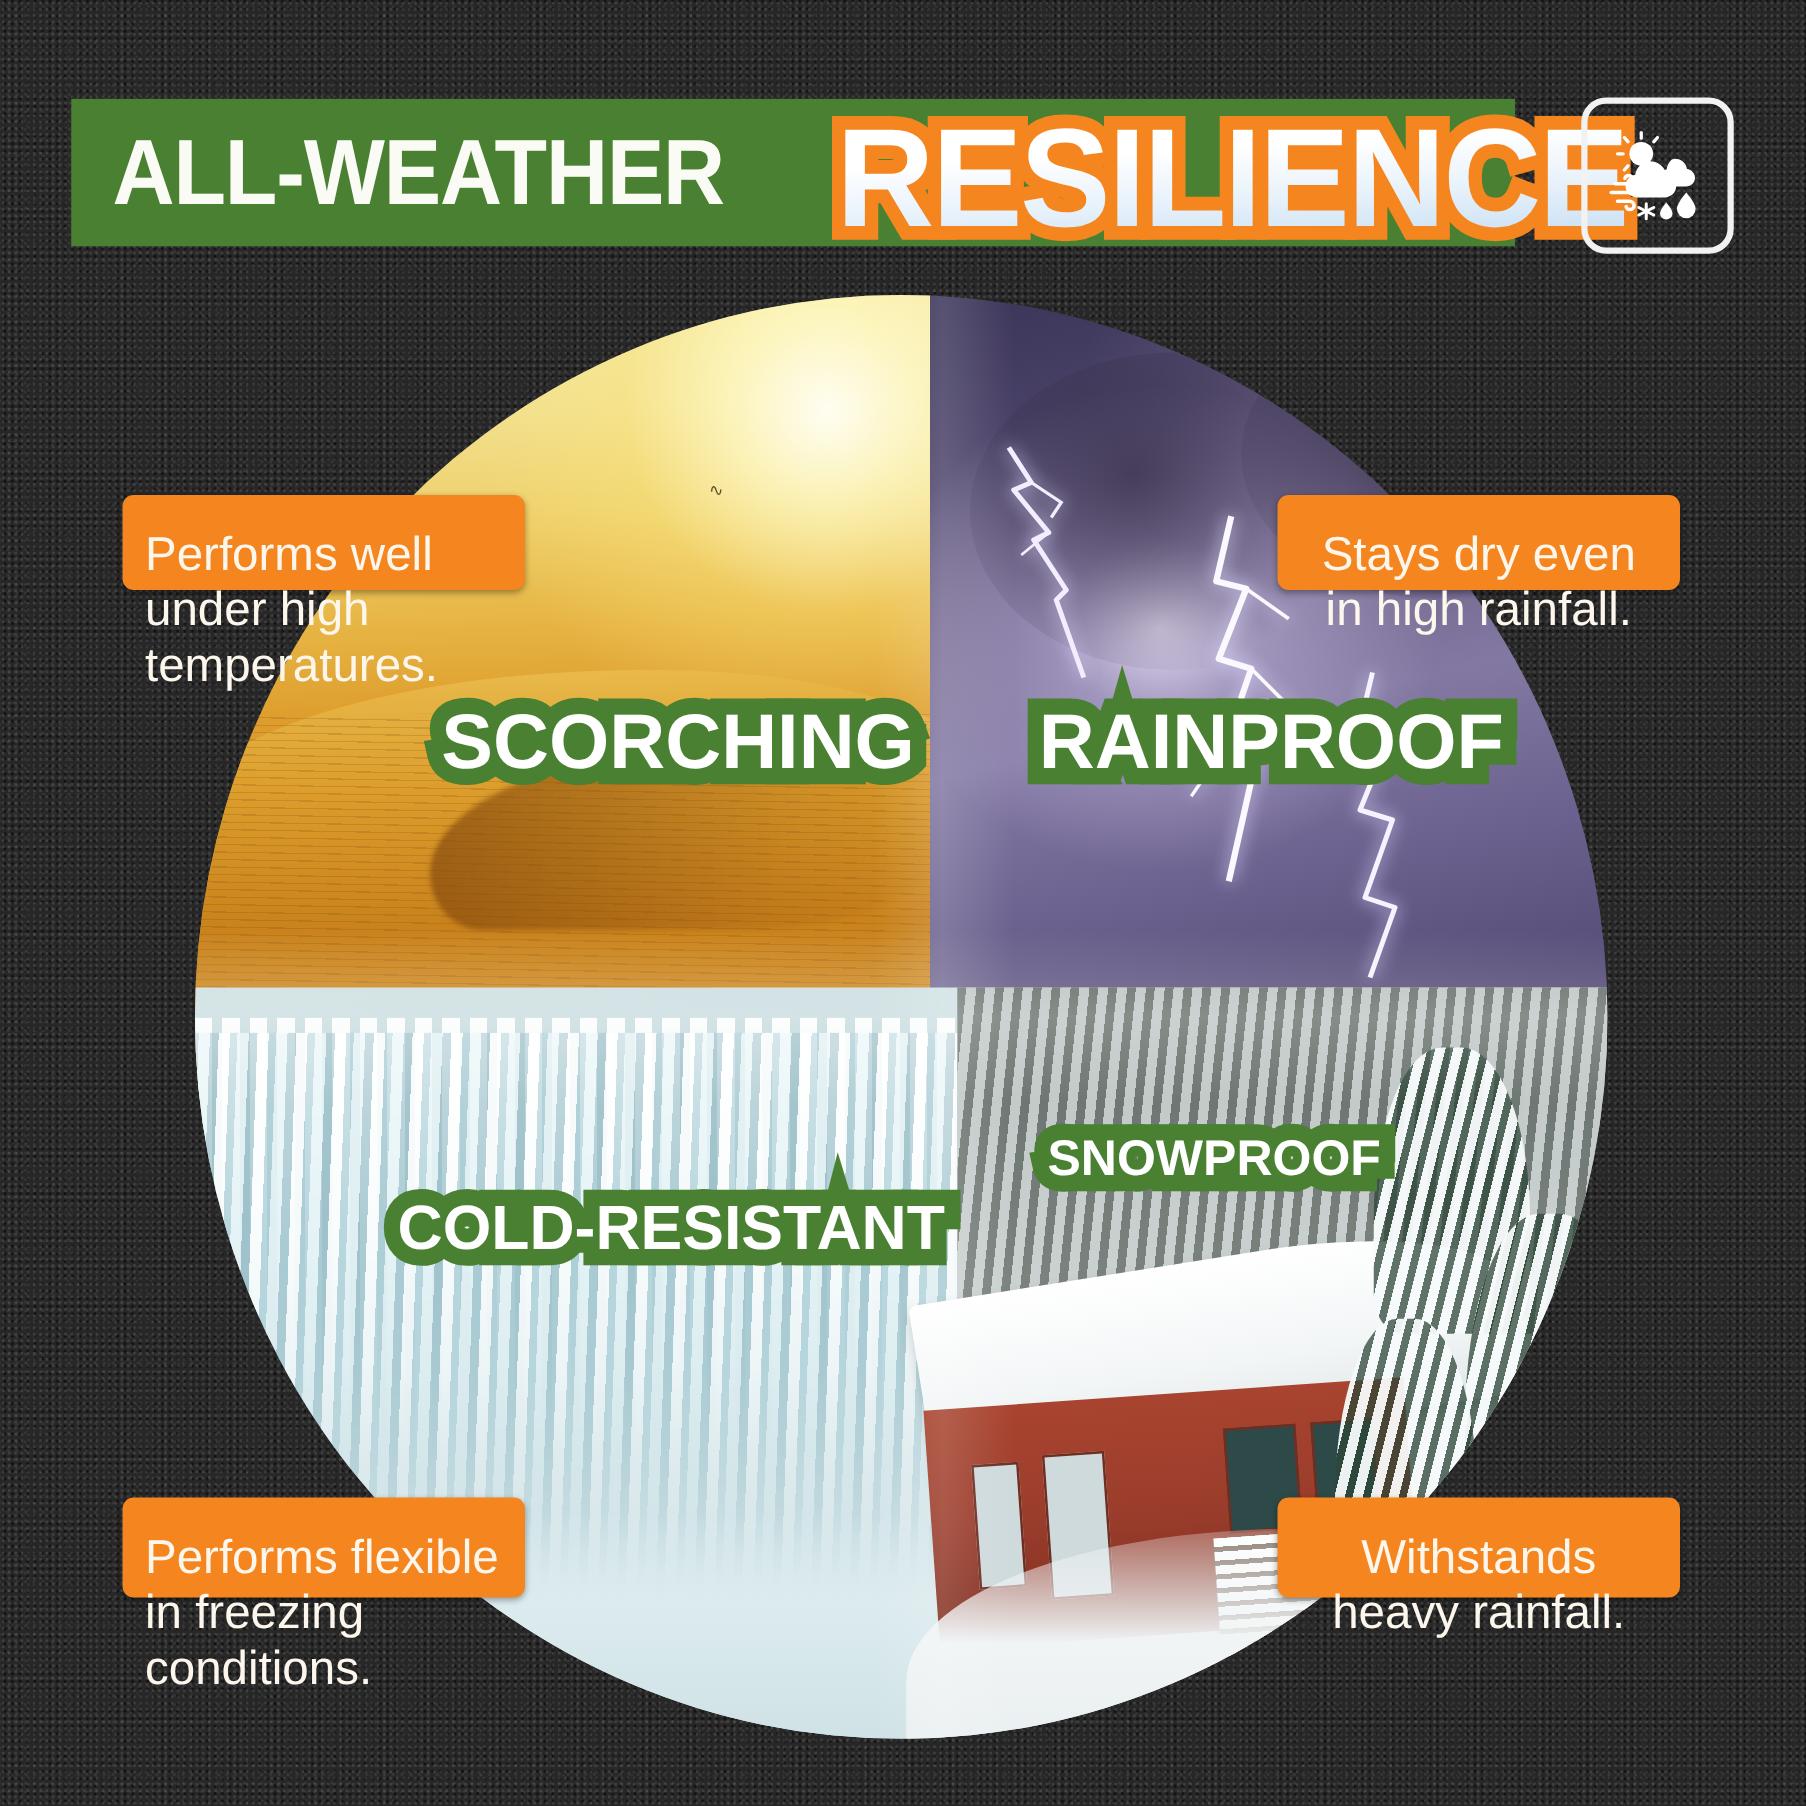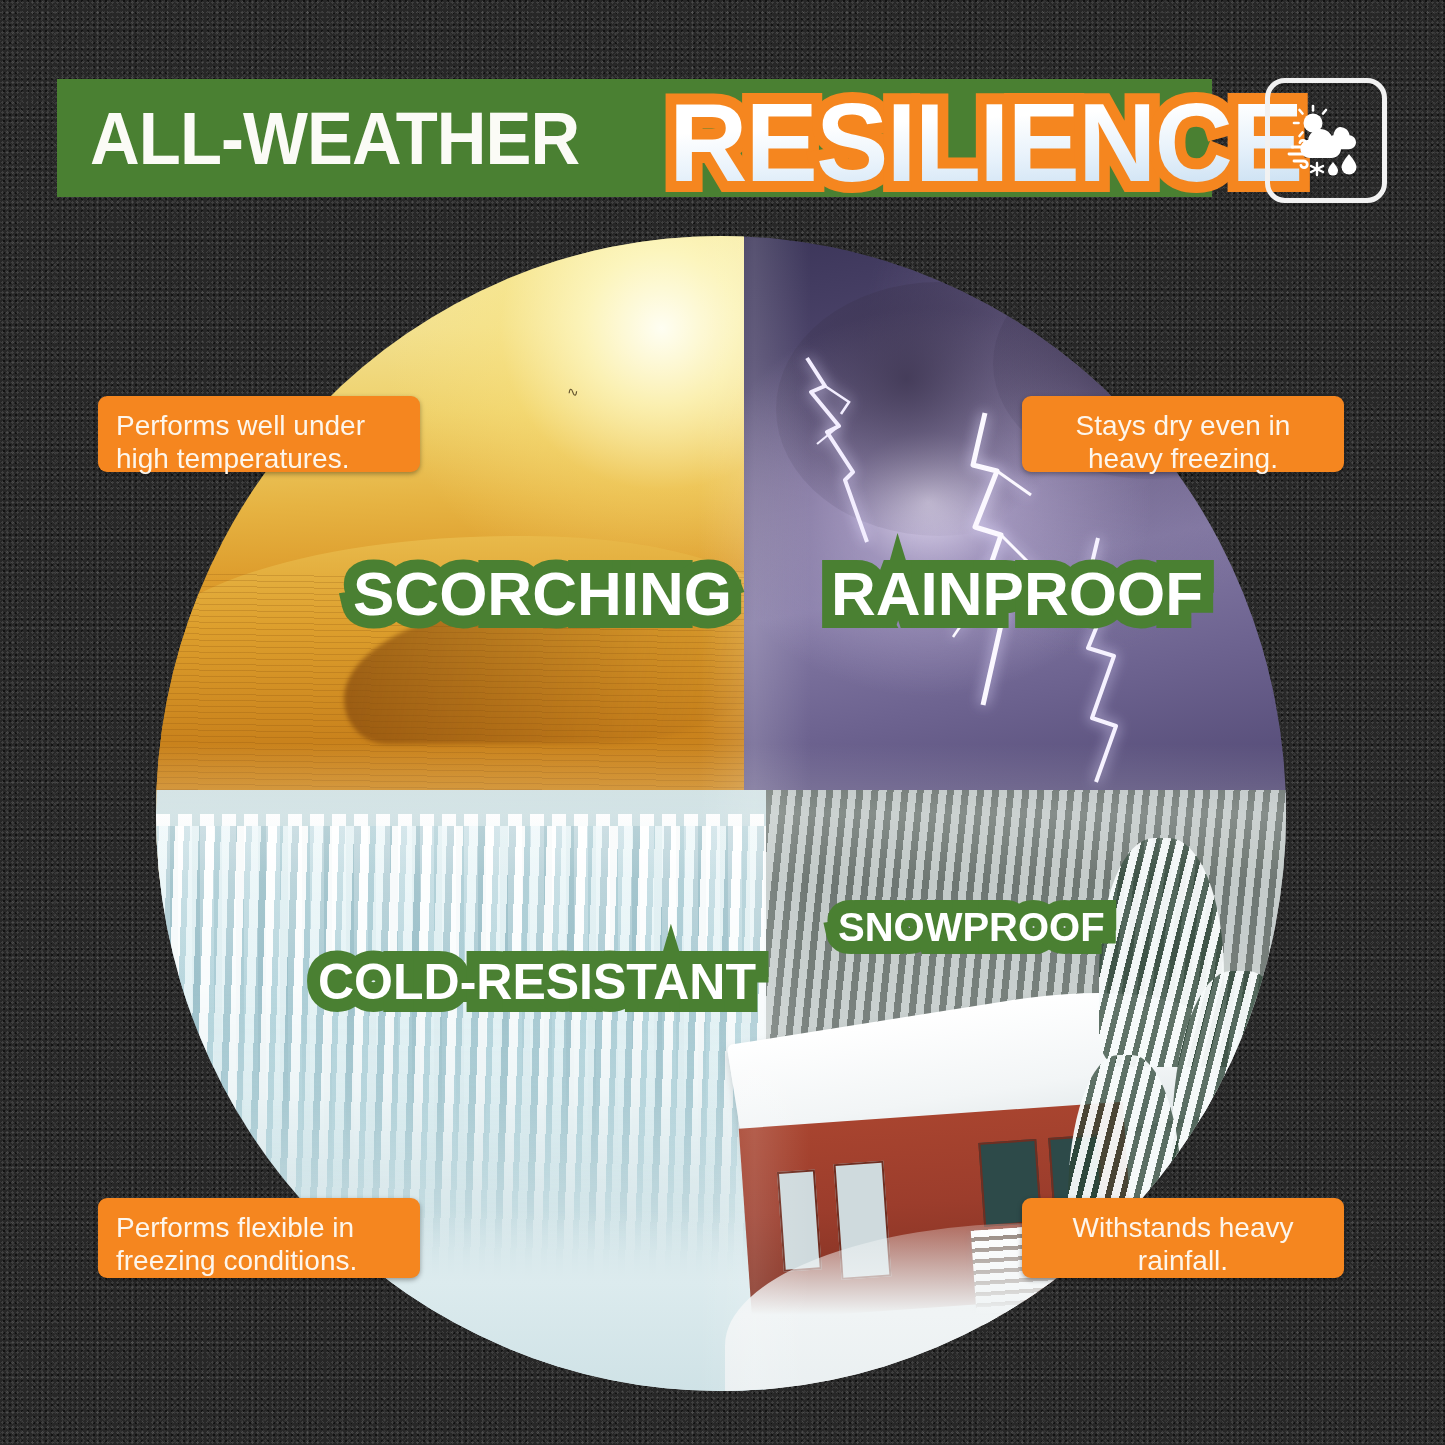--- a/index.html
+++ b/index.html
@@ -252,23 +252,23 @@
     line-height:1;
     white-space:nowrap;
   }
 
   
   .callout{
     position:absolute;
     background:#F5861F;
     border-radius:9px;
     color:#FDF6EC;
-    font-size:28px;
+    font-size:38px;
     line-height:1.17;
-    padding:14px 18px;
+    padding:26px 18px;
     box-sizing:border-box;
     text-align:center;
     box-shadow:0 2px 5px rgba(0,0,0,.35);
   }
   .callout.left-align{text-align:left;}
 </style>
 </head>
 <body>
 
 <div id="stage">
@@ -400,19 +400,19 @@
     <span class="over">COLD-RESISTANT</span>
   </div>
 
   <div class="tag-holder" style="left:838px;top:907px;font-size:40px;">
     <span class="under">SNOWPROOF</span>
     <span class="over">SNOWPROOF</span>
   </div>
 
   <div class="callout left-align" style="left:98px;top:396px;width:322px;height:76px;">Performs well under high temperatures.</div>
 
-  <div class="callout" style="left:1022px;top:396px;width:322px;height:76px;">Stays dry even in heavy freezing.</div>
+  <div class="callout" style="left:1022px;top:396px;width:322px;height:76px;">Stays dry even in high rainfall.</div>
 
   <div class="callout left-align" style="left:98px;top:1198px;width:322px;height:80px;">Performs flexible in freezing conditions.</div>
 
   <div class="callout" style="left:1022px;top:1198px;width:322px;height:80px;">Withstands heavy rainfall.</div>
 
 </div>
 
 </body></html>

